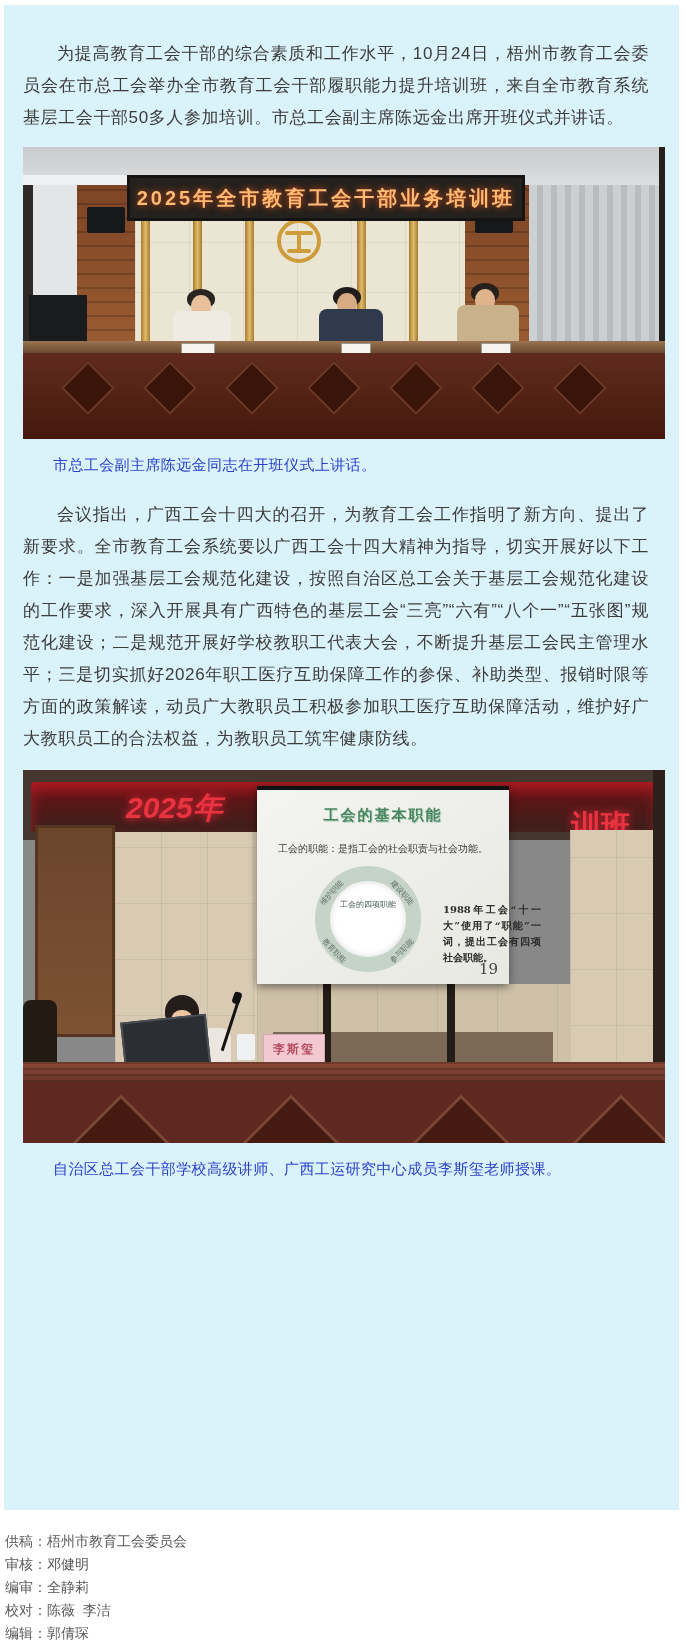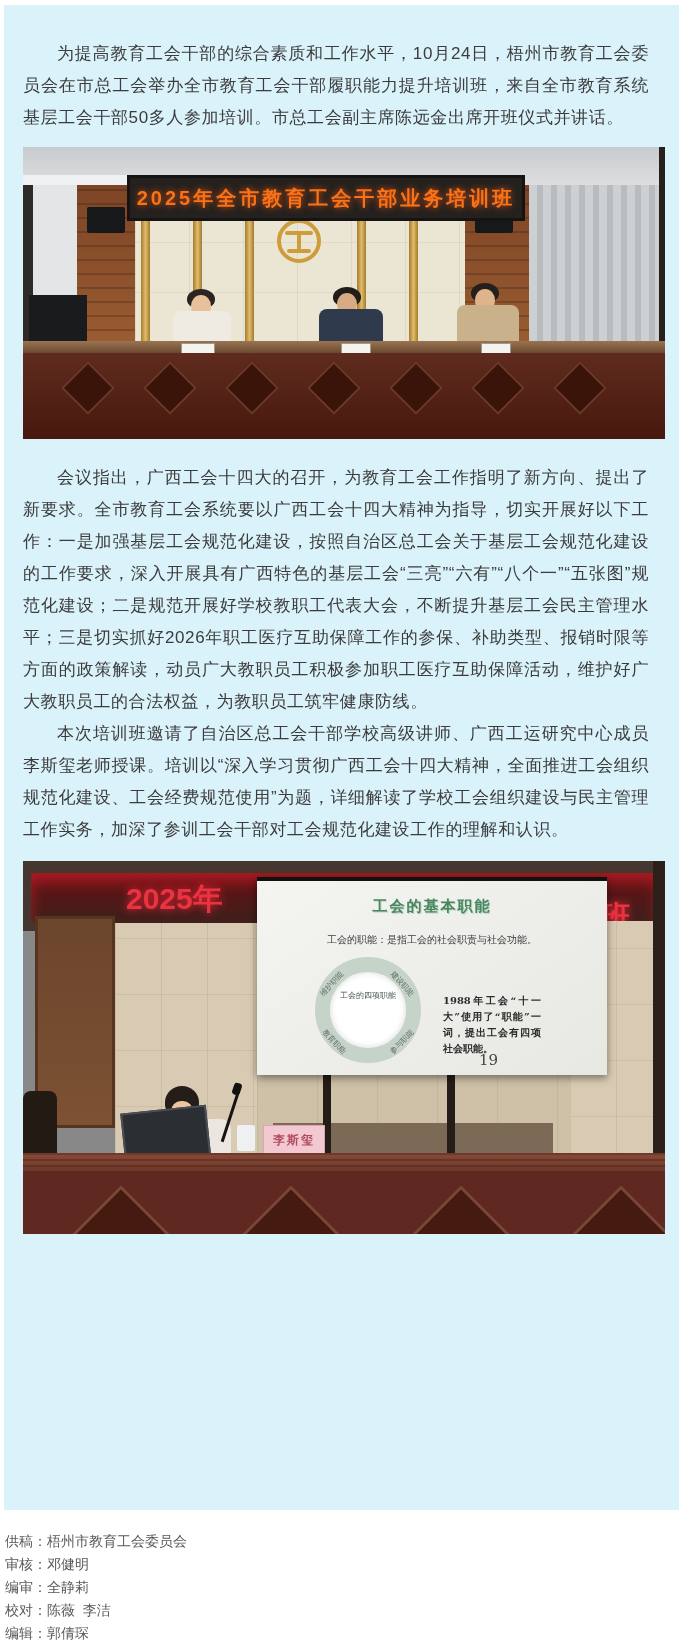--- a/index.html
+++ b/index.html
@@ -35,55 +35,55 @@
   .p1-cream{left:112px;top:38px;width:330px;height:158px;background:
       repeating-linear-gradient(90deg,rgba(0,0,0,.06) 0 1px,rgba(0,0,0,0) 1px 54px),
       repeating-linear-gradient(0deg,rgba(0,0,0,.05) 0 1px,rgba(0,0,0,0) 1px 50px),
       #ebe5d3;}
   .p1-gold{top:38px;width:9px;height:158px;background:linear-gradient(90deg,#a57b2e,#e0bb6a 50%,#a57b2e);}
   .p1-curtain{left:506px;top:38px;width:130px;height:160px;background:
       repeating-linear-gradient(90deg,#cdd0d2 0 8px,#b9bcbf 8px 14px);}
   .p1-edge-right{left:636px;top:0;width:6px;height:292px;background:#26201c;}
   .p1-banner{left:104px;top:28px;width:398px;height:46px;background:#24211e;border:3px solid #161412;
       box-sizing:border-box;display:flex;align-items:center;justify-content:center;}
-  .p1-banner span{font-size:20px;font-weight:bold;color:#f97316;letter-spacing:3px;
+  .p1-banner span{font-size:20px;font-weight:bold;color:#fdba74;letter-spacing:3px;
       text-shadow:0 0 7px rgba(255,90,20,.85);white-space:nowrap;}
   .p1-logo{left:252px;top:70px;width:48px;height:48px;}
   .p1-monitor{left:6px;top:148px;width:58px;height:50px;background:#191b1d;}
   .head{border-radius:50% 50% 46% 46%;}
   .p1-table-surface{left:0;top:194px;width:642px;height:12px;background:linear-gradient(180deg,#9a7452,#6b4930);}
   .p1-table-front{left:0;top:206px;width:642px;height:86px;overflow:hidden;
       background:linear-gradient(180deg,#5f2b1e,#47180e);}
   .p1-diamond{position:absolute;top:16px;width:34px;height:34px;transform:rotate(45deg);
       background:#3a1309;border:2px solid #6b3a28;}
   .nameplate1{top:196px;height:12px;background:#f5f3ee;border:1px solid #9a9a90;box-sizing:border-box;}
 
   
   .p2-wall{left:0;top:0;width:642px;height:70px;background:#45372f;}
   .p2-led{left:8px;top:12px;width:626px;height:50px;border-radius:3px;
       background:linear-gradient(180deg,#6b1014,#3c201c);
       box-shadow:inset 0 8px 14px rgba(255,40,50,.45);}
   .p2-led span{position:absolute;font-weight:bold;color:#ea3340;text-shadow:0 0 8px rgba(255,40,60,.9);
       font-size:30px;white-space:nowrap;}
-  .p2-led .l{left:95px;top:6px;}
+  .p2-led .l{left:95px;top:6px;font-style:italic;}
   .p2-led .r{right:26px;top:8px;margin-top:16px;}
   .p2-door{left:12px;top:55px;width:80px;height:212px;background:linear-gradient(180deg,#6b452c,#7d5233);
       border:3px solid #55351f;box-sizing:border-box;}
   .p2-chair{left:0;top:230px;width:34px;height:92px;background:#241a14;border-radius:8px 8px 0 0;}
   .p2-panels{background:
       repeating-linear-gradient(90deg,rgba(0,0,0,.07) 0 1px,rgba(0,0,0,0) 1px 46px),
       repeating-linear-gradient(0deg,rgba(0,0,0,.06) 0 1px,rgba(0,0,0,0) 1px 56px),#d9cbb3;}
   .p2-panels.left{left:92px;top:62px;width:142px;height:240px;}
   .p2-panels.right{left:547px;top:60px;width:95px;height:252px;}
   .p2-edge-right{left:630px;top:0;width:12px;height:312px;background:#2b211a;}
   .p2-midwall{left:234px;top:214px;width:314px;height:78px;background:
       repeating-linear-gradient(90deg,rgba(0,0,0,.06) 0 1px,rgba(0,0,0,0) 1px 60px),#cfc1a8;}
   .p2-heater{left:250px;top:262px;width:280px;height:30px;background:#7c6a57;}
   .p2-post{top:214px;width:8px;height:80px;background:#241c16;}
-  .p2-screen{left:234px;top:16px;width:350px;height:198px;
+  .p2-screen{left:234px;top:16px;width:252px;height:198px;
       background:linear-gradient(145deg,#f4f5f1,#e7e8e2);
       border-top:4px solid #111;box-sizing:border-box;box-shadow:0 3px 8px rgba(0,0,0,.45);}
   .slide-title{position:absolute;left:0;top:16px;width:100%;text-align:center;font-size:15px;
       font-weight:bold;color:#48865f;letter-spacing:2px;text-shadow:1px 1px 0 #bcd6c6;}
   .slide-subtitle{position:absolute;left:0;top:52px;width:100%;text-align:center;font-size:10px;
       color:#3a3a3a;font-family:"DejaVu Serif",serif;}
   .ring{position:absolute;left:58px;top:76px;width:106px;height:106px;}
   .ring-outer{position:absolute;left:0;top:0;width:76px;height:76px;border:15px solid #c6d3c9;
       border-radius:50%;background:#fff;box-shadow:inset 0 0 6px rgba(0,0,0,.15);}
   .ring-center{position:absolute;left:22px;top:34px;width:62px;text-align:center;font-size:8px;
@@ -171,23 +171,23 @@
         <div class="p1-diamond" style="left:46px"></div>
         <div class="p1-diamond" style="left:128px"></div>
         <div class="p1-diamond" style="left:210px"></div>
         <div class="p1-diamond" style="left:292px"></div>
         <div class="p1-diamond" style="left:374px"></div>
         <div class="p1-diamond" style="left:456px"></div>
         <div class="p1-diamond" style="left:538px"></div>
       </div>
     </div>
 
+    <p class="caption">市总工会副主席陈远金同志在开班仪式上讲话。</p>
 
     <p class="para" id="para2">会议指出，广西工会十四大的召开，为教育工会工作指明了新方向、提出了新要求。全市教育工会系统要以广西工会十四大精神为指导，切实开展好以下工作：一是加强基层工会规范化建设，按照自治区总工会关于基层工会规范化建设的工作要求，深入开展具有广西特色的基层工会“三亮”“六有”“八个一”“五张图”规范化建设；二是规范开展好学校教职工代表大会，不断提升基层工会民主管理水平；三是切实抓好2026年职工医疗互助保障工作的参保、补助类型、报销时限等方面的政策解读，动员广大教职员工积极参加职工医疗互助保障活动，维护好广大教职员工的合法权益，为教职员工筑牢健康防线。</p>
-    <p class="para" id="para3">本次培训班邀请了自治区总工会干部学校高级讲师、广西工运研究中心成员李斯玺老师授课。培训以“深入学习贯彻广西工会十四大精神，全面推进工会组织规范化建设、工会经费规范使用”为题，详细解读了学校工会组织建设与民主管理工作实务，加深了参训工会干部对工会规范化建设工作的理解和认识。</p>
 
     <div class="photo" id="photo2">
       <div class="abs p2-wall"></div>
       <div class="abs p2-led">
         <span class="l">2025年</span>
         <span class="r">训班</span>
       </div>
       <div class="abs p2-door"></div>
       <div class="abs p2-chair"></div>
       <div class="abs p2-panels left"></div>
@@ -225,20 +225,21 @@
       </div>
       <div class="abs p2-desk-rail"></div>
       <div class="abs p2-desk-front">
         <div class="p2-diamond" style="left:60px"></div>
         <div class="p2-diamond" style="left:230px"></div>
         <div class="p2-diamond" style="left:400px"></div>
         <div class="p2-diamond" style="left:560px"></div>
       </div>
     </div>
 
+    <p class="caption">自治区总工会干部学校高级讲师、广西工运研究中心成员李斯玺老师授课。</p>
 
   </div>
 
   <div class="credits">
     <p>供稿：梧州市教育工会委员会</p>
     <p>审核：邓健明</p>
     <p>编审：全静莉</p>
     <p>校对：陈薇  李洁</p>
     <p>编辑：郭倩琛</p>
   </div>

